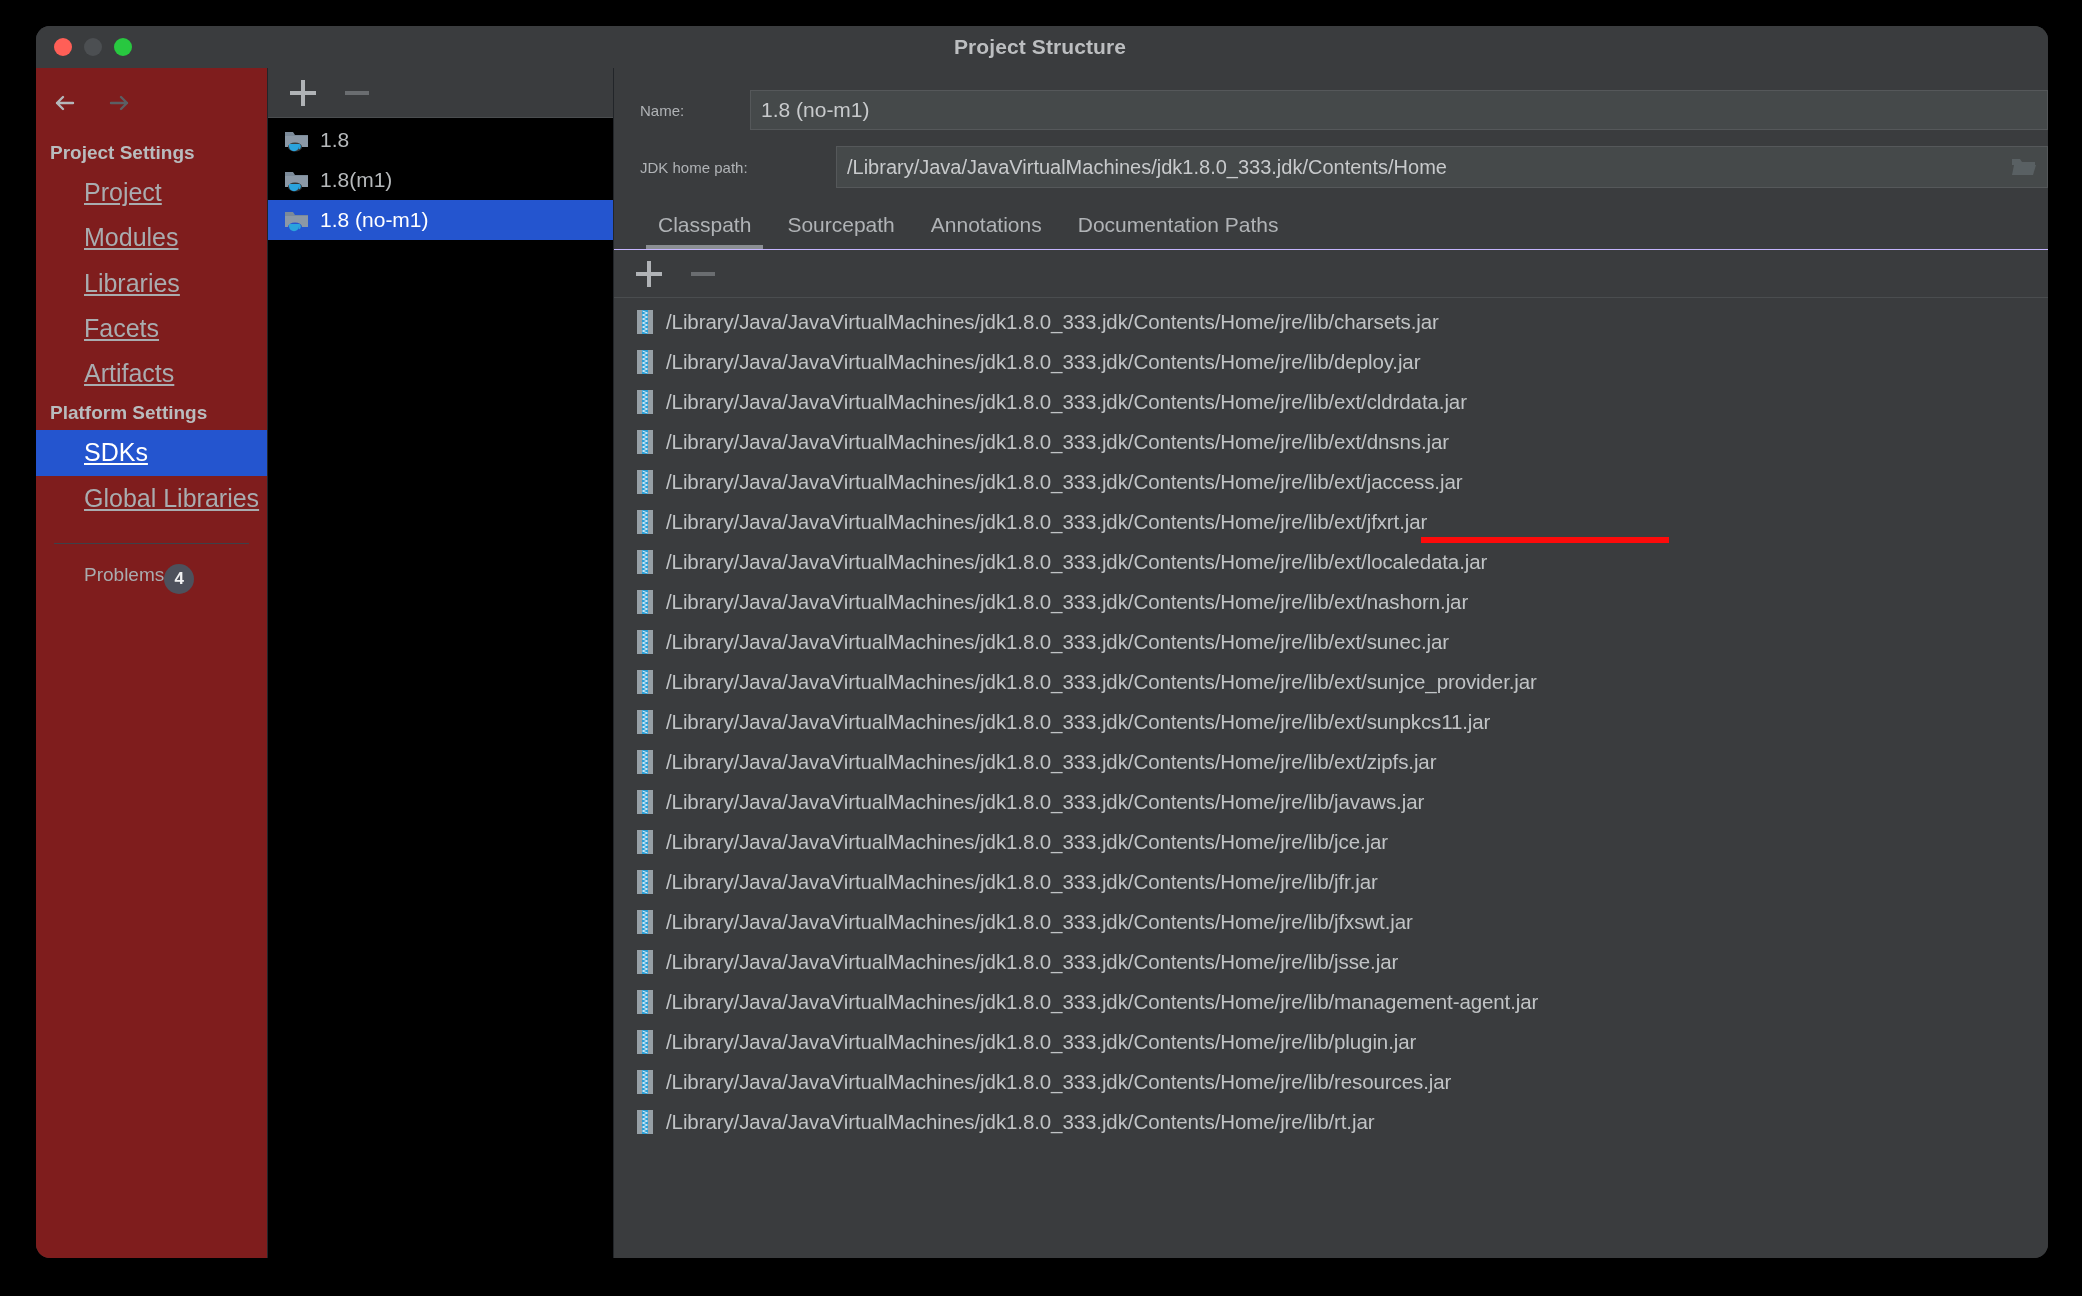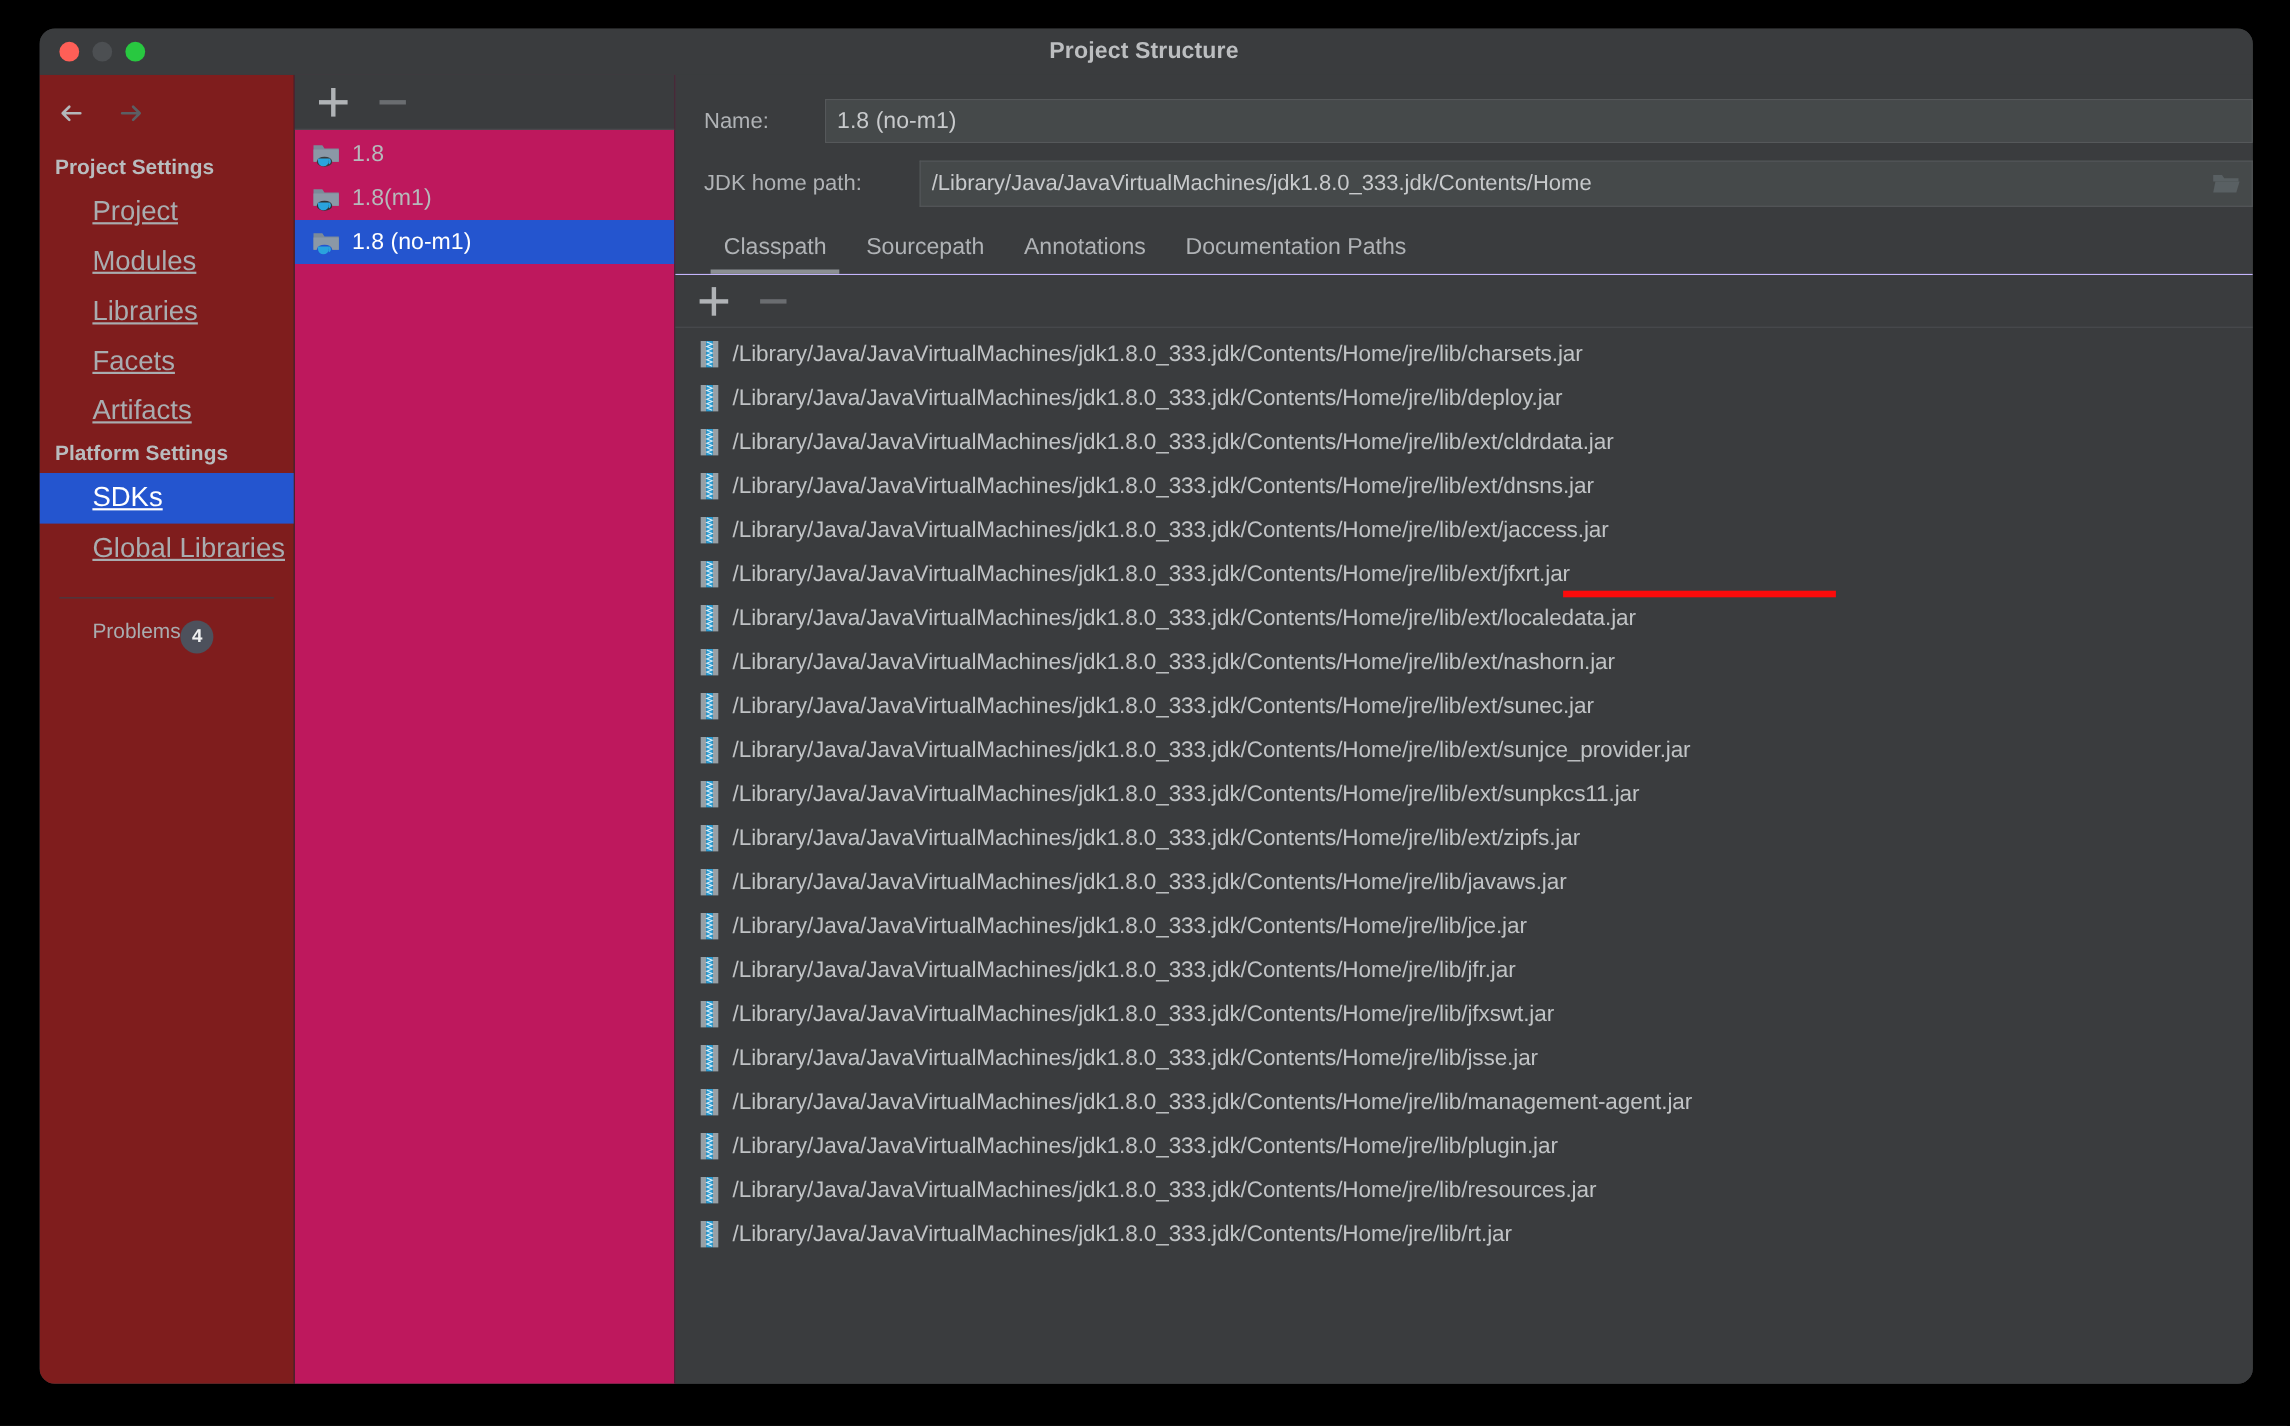--- a/index.html
+++ b/index.html
@@ -103,21 +103,21 @@
     background: #4d515c;
     color: #f0f1f2;
     font-size: 17px; font-weight: bold;
     display: flex; align-items: center; justify-content: center;
     padding: 0 8px;
   }
 
   
   #sdk-column {
     width: 346px; flex: 0 0 346px;
-    background: #be185d;
+    background: #000000;
     border-right: 1px solid #222529;
     display: flex; flex-direction: column;
   }
   #sdk-toolbar {
     height: 50px; flex: 0 0 50px;
     display: flex; align-items: center;
     gap: 28px;
     padding-left: 22px;
     border-bottom: 1px solid #4a4d4f;
     background: #3a3c3e;
@@ -150,21 +150,21 @@
     background: #3a3c3e;
     display: flex; flex-direction: column;
     min-width: 0;
   }
   .field-row {
     display: flex; align-items: center;
     padding: 0 0 0 26px;
   }
   #name-row { height: 56px; margin-top: 14px; }
   .field-label {
-    font-size: 20px; color: #b0b3b6;
+    font-size: 15px; color: #b0b3b6;
     flex: 0 0 auto;
   }
   #name-label { width: 110px; }
   #name-input {
     flex: 1 1 auto;
     height: 40px;
     margin-right: 0;
     background: #45494a;
     border: 1px solid #55585a;
     color: #c8cacc;

